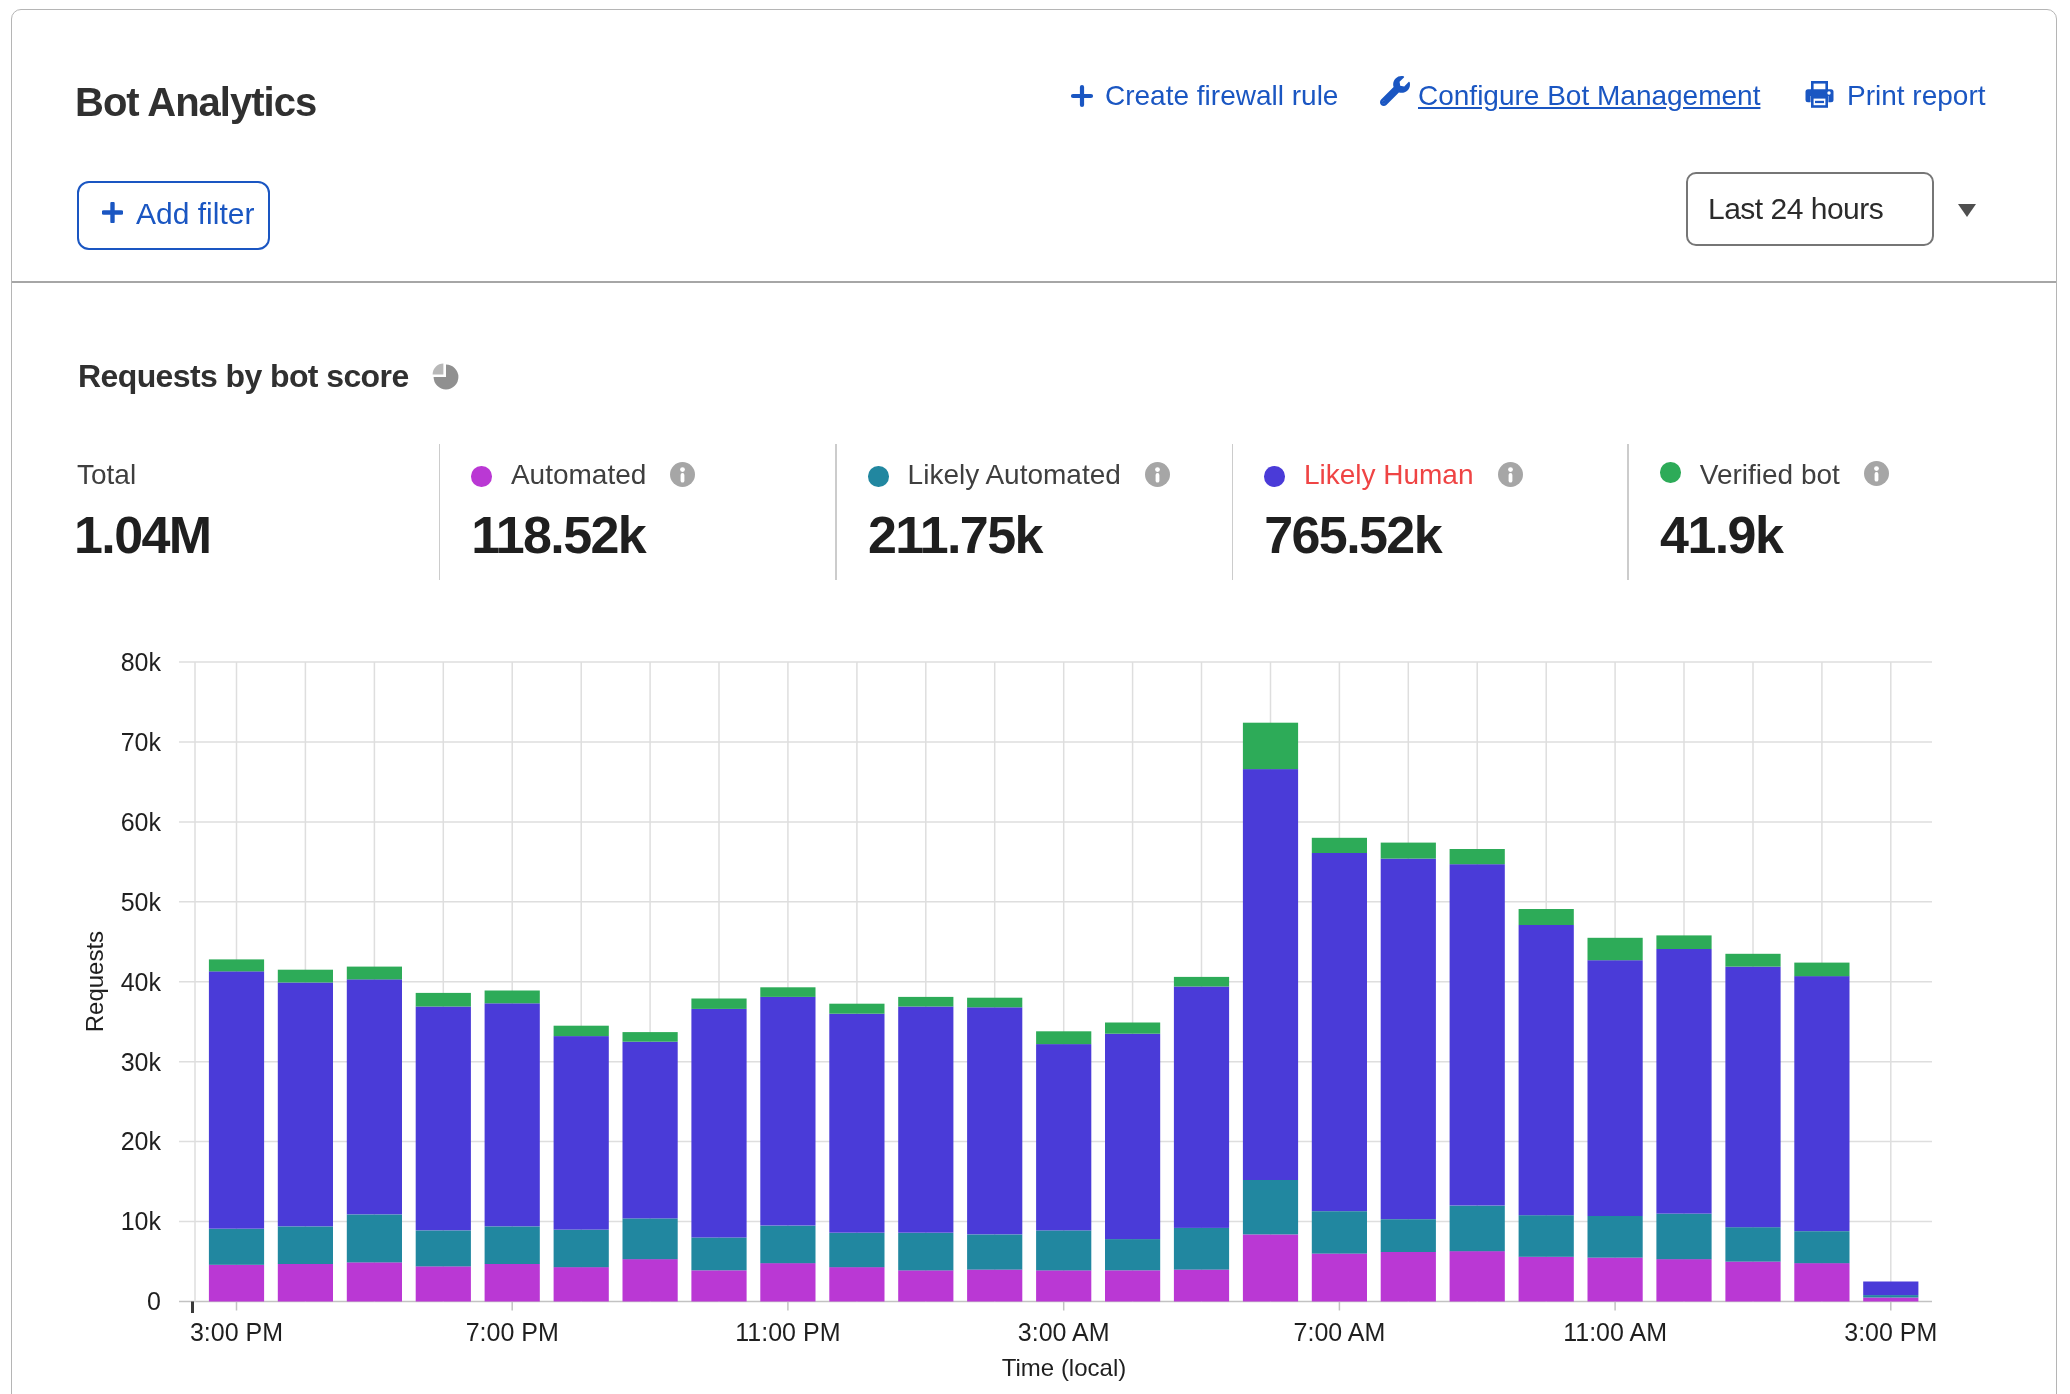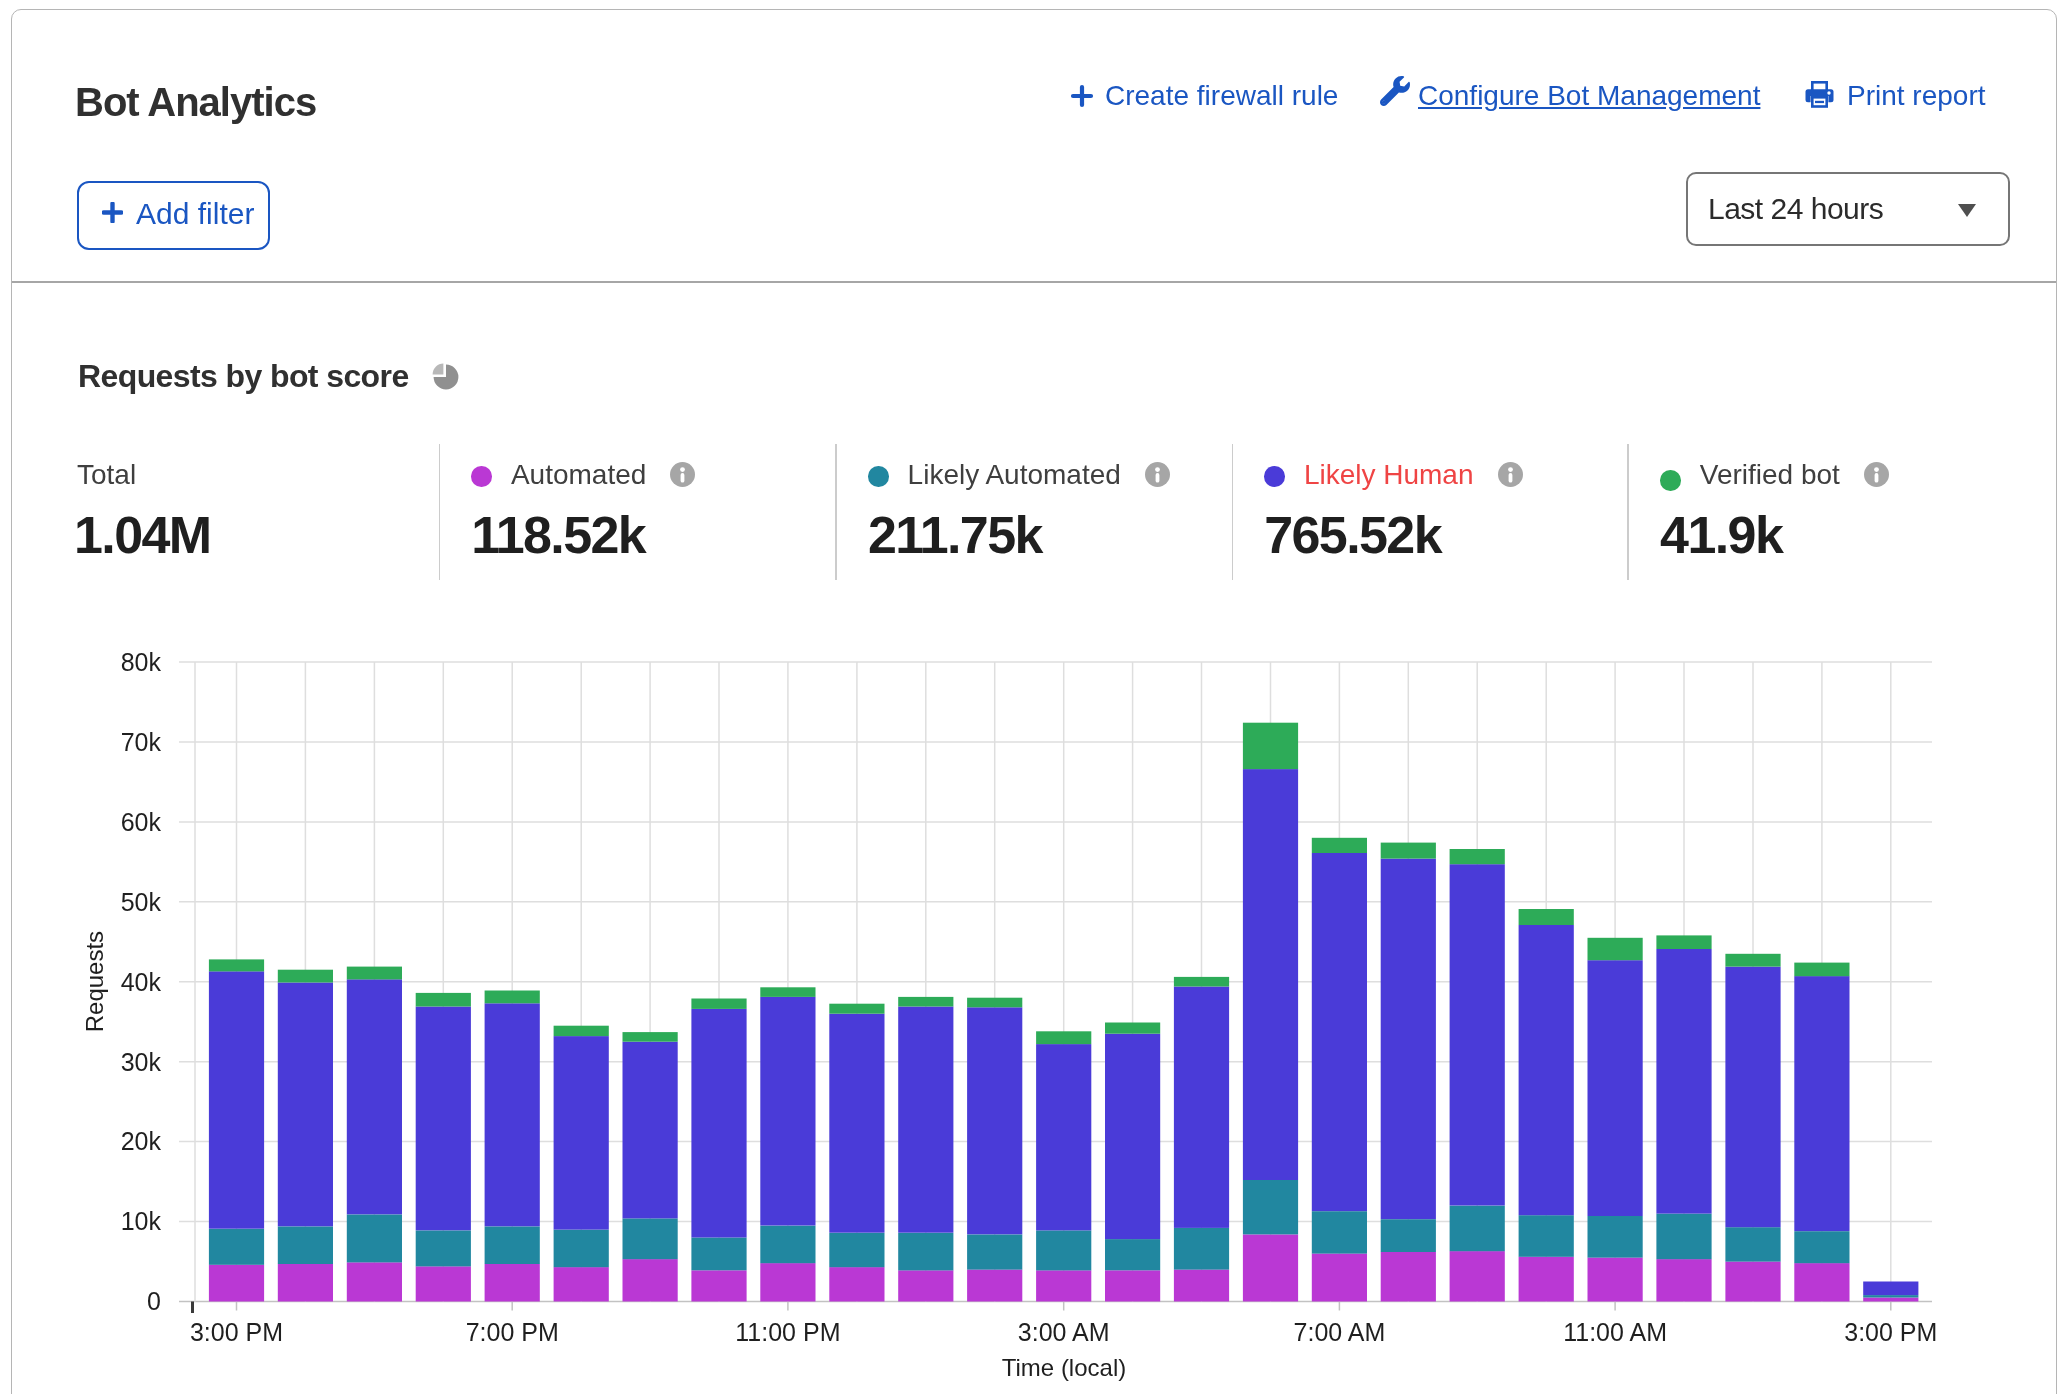--- a/index.html
+++ b/index.html
@@ -35,21 +35,21 @@
 </div>
 <div class="abs" style="left:1847px; top:80px; font-size:28px; color:#1a56c2;">Print report</div>
 
 <div class="abs" style="left:77px; top:181px; width:193px; height:69px; border:2px solid #1a56c2; border-radius:12px;">
   <svg width="21" height="21" viewBox="0 0 24 24" style="position:absolute;left:23px;top:18.5px;">
       <path d="M12 1.8v20.4M1.8 12h20.4" stroke="#1a56c2" stroke-width="5" stroke-linecap="round"></path>
     </svg>
   <div style="position:absolute;left:57px;top:14px;font-size:30px;color:#1a56c2;">Add filter</div>
 </div>
 
-<div class="abs" style="left:1686px; top:172px; width:324px; height:74px; border:2px solid #767676; border-radius:10px;">
+<div class="abs" style="left:1686px; top:172px; width:248px; height:74px; border:2px solid #767676; border-radius:10px;">
   <div style="position:absolute;left:20px;top:17.5px;font-size:30px;letter-spacing:-0.5px;color:#2b2b2b;">Last 24 hours</div>
   <div style="position:absolute;left:270px;top:30px;width:0;height:0;border-left:9px solid transparent;border-right:9px solid transparent;border-top:13px solid #4f4f4f;"></div>
 </div>
 
 <div class="abs" style="left:12px; top:281px; width:2044px; height:2px; background:#a6a6a6;"></div>
 
 <div class="abs" style="left:78px; top:358px; font-size:32px; font-weight:700; letter-spacing:-0.6px; color:#303030;">Requests by bot score</div>
 <div class="abs" style="left:431px; top:362px;">
   <svg width="28" height="28" viewBox="0 0 28 28">
     <path d="M15 15 L15 2.6 A12.4 12.4 0 1 1 2.6 15 Z" fill="#909090"></path>
@@ -87,21 +87,21 @@
 <div class="abs" style="left:1264.3px; top:459px; display:flex; align-items:center;">
   <div style="width:20.6px;height:20.6px;border-radius:50%;background:#4a3bd8; margin-top:3px;"></div>
   <div style="margin-left:19px; font-size:28px; color:#ef4444;">Likely Human</div>
   <div style="margin-left:24px; margin-top:2px;"><svg width="25" height="25" viewBox="0 0 25 25">
         <circle cx="12.5" cy="12.5" r="12.5" fill="#a6a6a6"></circle>
         <circle cx="12.5" cy="7.6" r="2.4" fill="#fff"></circle>
         <rect x="10.6" y="11" width="3.8" height="9.6" rx="1.9" fill="#fff"></rect>
       </svg></div>
 </div>
 <div class="abs" style="left:1264.2px; top:505px; font-size:52px; font-weight:700; letter-spacing:-1.6px; color:#1f1f1f;">765.52k</div>
-<div class="abs" style="left:1660.2px; top:459px; display:flex; align-items:flex-end;">
+<div class="abs" style="left:1660.2px; top:459px; display:flex; align-items:flex-start;">
   <div style="width:20.6px;height:20.6px;border-radius:50%;background:#2dab58; margin-top:3px;"></div>
   <div style="margin-left:19px; font-size:28px; color:#3f3f3f;">Verified bot</div>
   <div style="margin-left:24px; margin-top:2px;"><svg width="25" height="25" viewBox="0 0 25 25">
         <circle cx="12.5" cy="12.5" r="12.5" fill="#a6a6a6"></circle>
         <circle cx="12.5" cy="7.6" r="2.4" fill="#fff"></circle>
         <rect x="10.6" y="11" width="3.8" height="9.6" rx="1.9" fill="#fff"></rect>
       </svg></div>
 </div>
 <div class="abs" style="left:1660.1px; top:505px; font-size:52px; font-weight:700; letter-spacing:-1.6px; color:#1f1f1f;">41.9k</div>
 <svg width="2070" height="774" viewBox="0 620 2070 774" style="position:absolute;left:0;top:620px;font-family:'Liberation Sans',sans-serif;">

